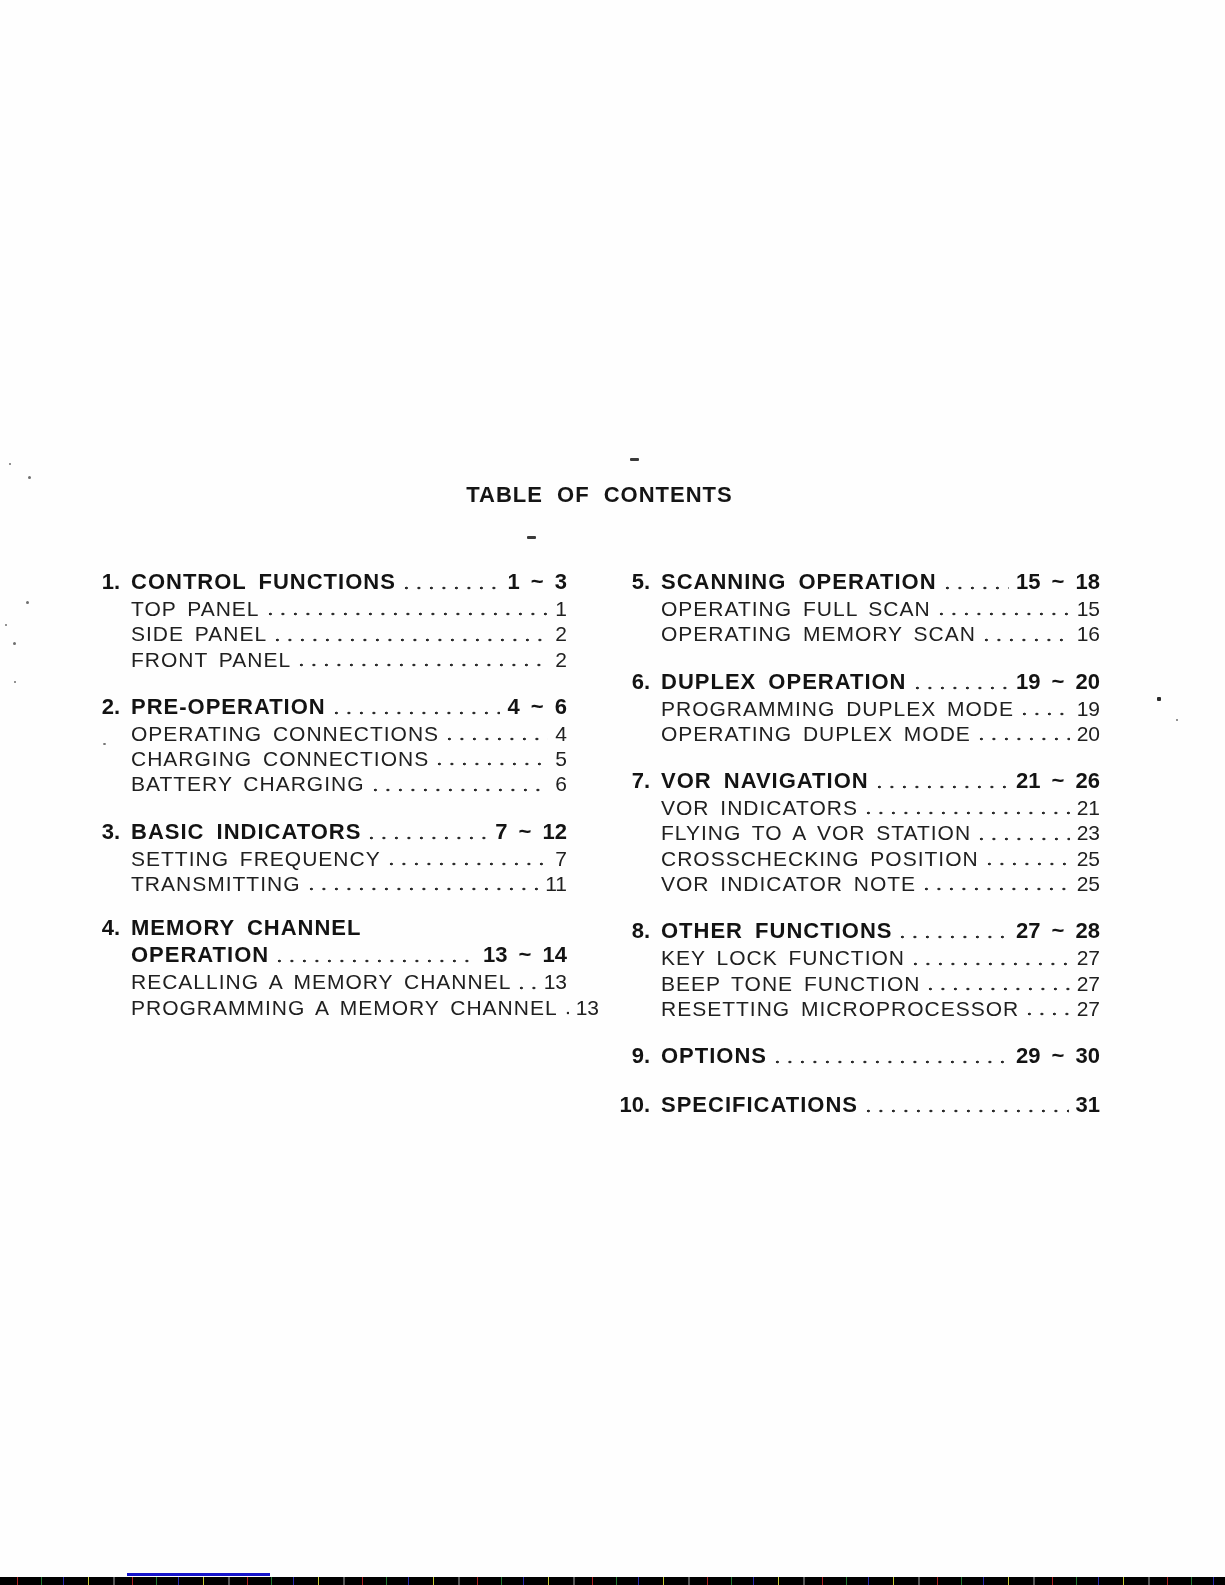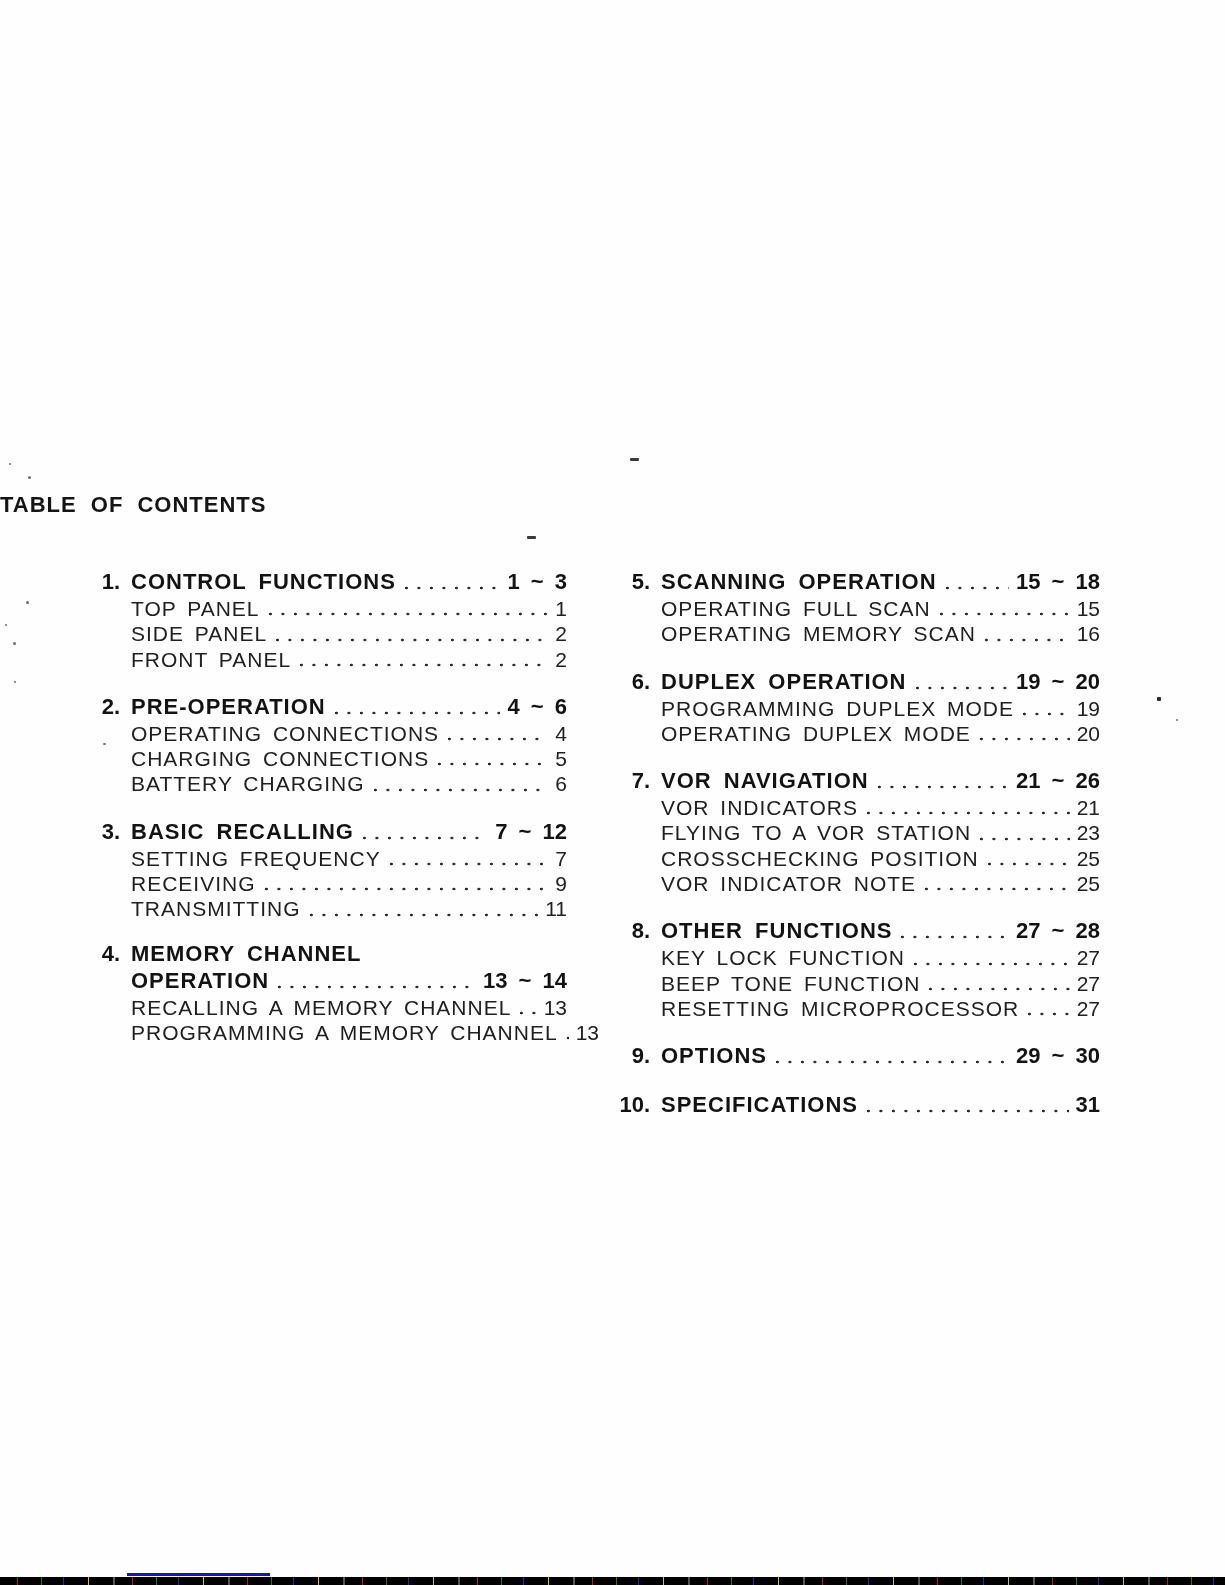--- a/index.html
+++ b/index.html
@@ -13,24 +13,24 @@
     height: 1585px;
     background: #fefefe;
     overflow: hidden;
     font-family: "Liberation Sans", "DejaVu Sans", sans-serif;
     color: #1c1c1c;
   }
 
   
   .title-wrap {
     position: absolute;
-    top: 492px;
+    top: 482px;
     left: 0;
     width: 1199px;
-    text-align: left;
+    text-align: center;
   }
   .doc-title {
     margin: 0;
     font-size: 22px;
     font-weight: bold;
     letter-spacing: 1px;
     word-spacing: 7px;
     color: #151515;
     line-height: 26px;
   }
@@ -211,33 +211,28 @@
       <div class="i-row">
         <span class="i-label">BATTERY CHARGING</span>
         <span class="leader"></span>
         <span class="i-page">6</span>
       </div>
     </section>
 
     <section class="toc-section">
       <div class="h-row">
         <span class="num">3.</span>
-        <span class="h-title">BASIC RECALLING</span>
+        <span class="h-title">BASIC INDICATORS</span>
         <span class="leader"></span>
         <span class="h-pages">7 ~ 12</span>
       </div>
       <div class="i-row">
         <span class="i-label">SETTING FREQUENCY</span>
         <span class="leader"></span>
         <span class="i-page">7</span>
-      </div>
-      <div class="i-row">
-        <span class="i-label">RECEIVING</span>
-        <span class="leader"></span>
-        <span class="i-page">9</span>
       </div>
       <div class="i-row">
         <span class="i-label">TRANSMITTING</span>
         <span class="leader"></span>
         <span class="i-page">11</span>
       </div>
     </section>
 
     <section class="toc-section">
       <div class="h-row first-line">

